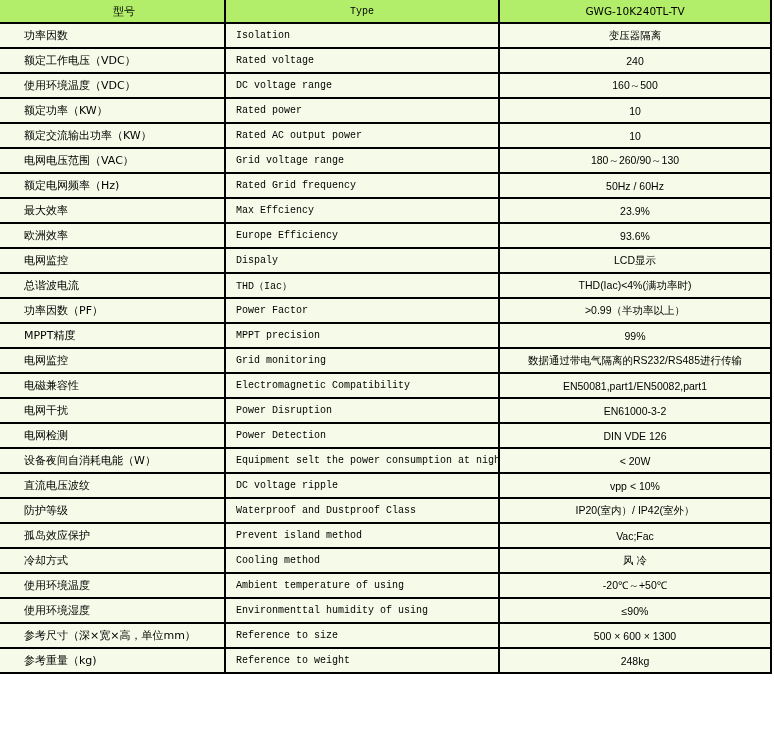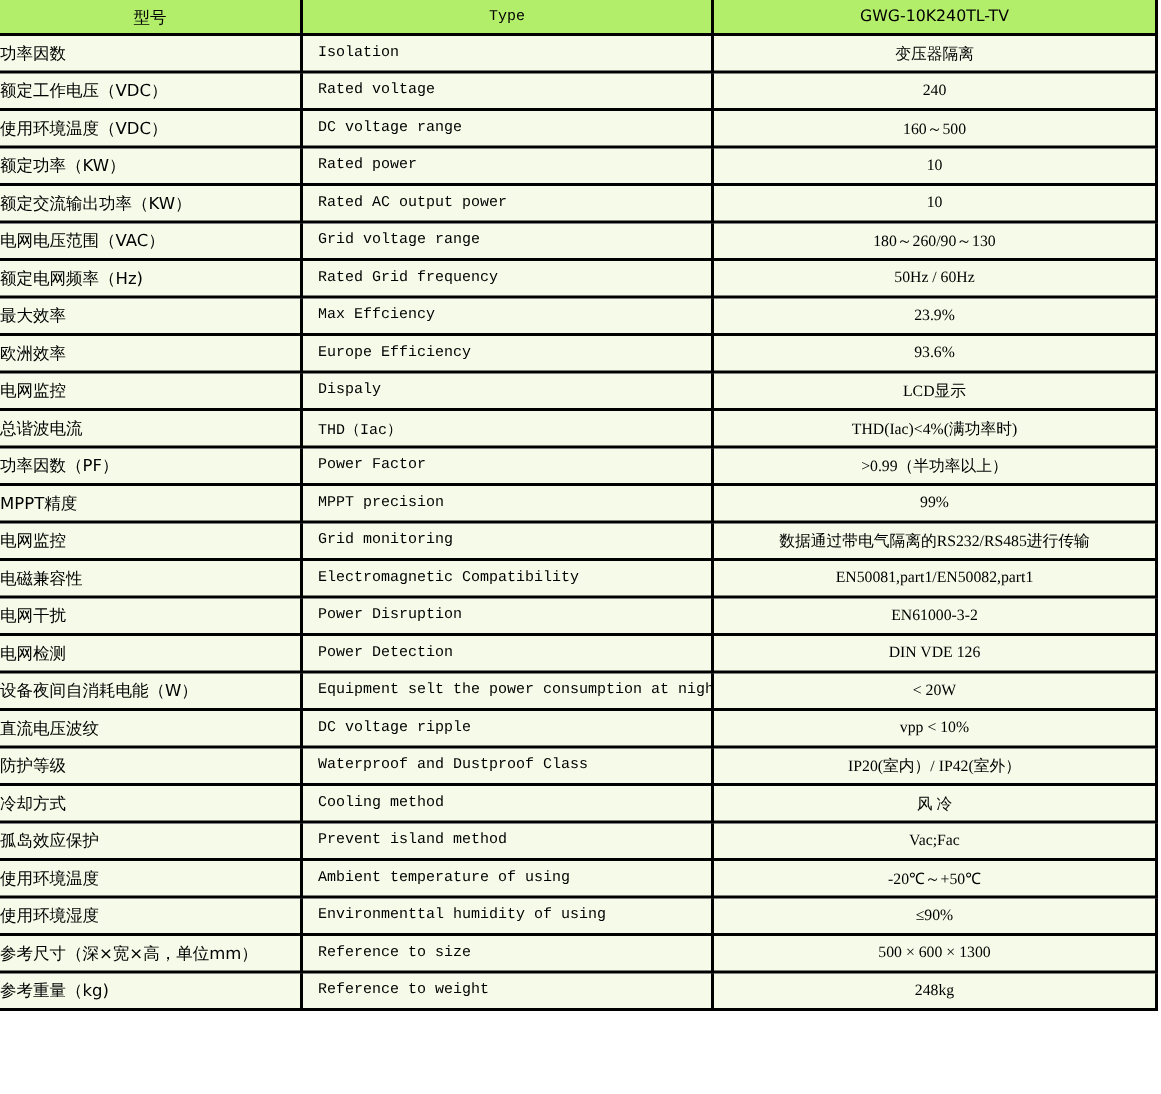--- a/index.html
+++ b/index.html
@@ -14,31 +14,31 @@
   }
   table.spec td, table.spec th {
     border: 2px solid #000;
     height: 23px;
     padding: 0 0 0 10px;
     background: #f5fbe8;
     white-space: nowrap;
     overflow: hidden;
   }
   table.spec tr:first-child th { border-top: none; }
-  table.spec td:first-child, table.spec th:first-child { border-left: none; padding-left: 0; }
+  table.spec td:first-child, table.spec th:first-child { border-left: none; padding-left: 24px; }
   table.spec thead th {
     background: #b3ee6b;
     height: 22px;
     font-weight: normal;
     text-align: center;
     padding: 0;
   }
   .c1 { width: 200px; font-family: "DejaVu Sans", sans-serif; font-size: 11px; }
   .c2 { width: 272px; font-family: "Liberation Mono", "DejaVu Sans Mono", monospace; font-size: 10px; }
-  .c3 { text-align: center; padding: 0 !important; font-family: Liberation Serif, serif; font-size: 10.5px; }
+  .c3 { text-align: center; padding: 0 !important; font-family: Liberation Sans, sans-serif; font-size: 10.5px; }
   thead .c1, thead .c3 { font-family: "DejaVu Sans", sans-serif; }
   thead .c2 { font-family: "Liberation Mono", monospace; }
 </style>
 </head>
 <body>
 
 <table class="spec">
   <thead>
     <tr>
       <th class="c1">型号</th>
@@ -141,28 +141,28 @@
         <td class="c1">直流电压波纹</td>
         <td class="c2">DC voltage ripple</td>
         <td class="c3">vpp &lt; 10%</td>
       </tr>
       <tr>
         <td class="c1">防护等级</td>
         <td class="c2">Waterproof and Dustproof Class</td>
         <td class="c3">IP20(室内）/ IP42(室外）</td>
       </tr>
       <tr>
+        <td class="c1">孤岛效应保护</td>
+        <td class="c2">Prevent island method</td>
+        <td class="c3">Vac;Fac</td>
+      </tr>
+      <tr>
         <td class="c1">冷却方式</td>
         <td class="c2">Cooling method</td>
         <td class="c3">风 冷</td>
-      </tr>
-      <tr>
-        <td class="c1">孤岛效应保护</td>
-        <td class="c2">Prevent island method</td>
-        <td class="c3">Vac;Fac</td>
       </tr>
       <tr>
         <td class="c1">使用环境温度</td>
         <td class="c2">Ambient temperature of using</td>
         <td class="c3">-20℃～+50℃</td>
       </tr>
       <tr>
         <td class="c1">使用环境湿度</td>
         <td class="c2">Environmenttal humidity of using</td>
         <td class="c3">≤90%</td>

